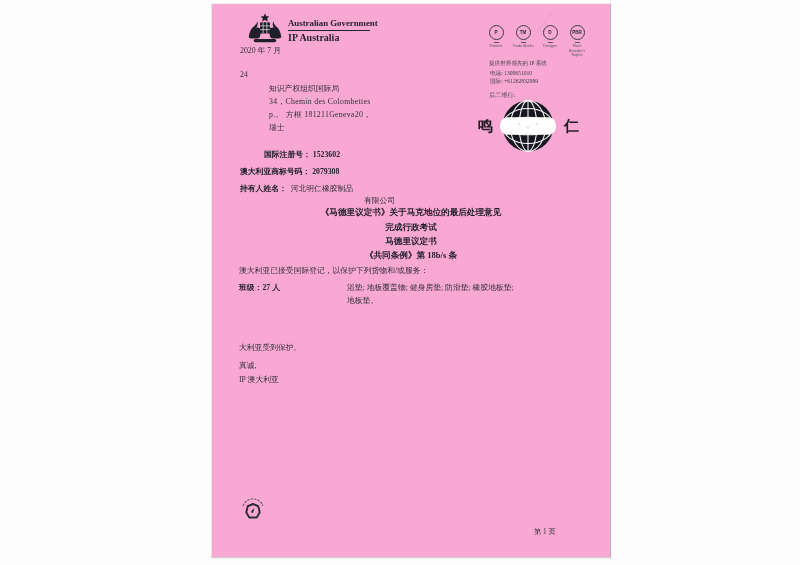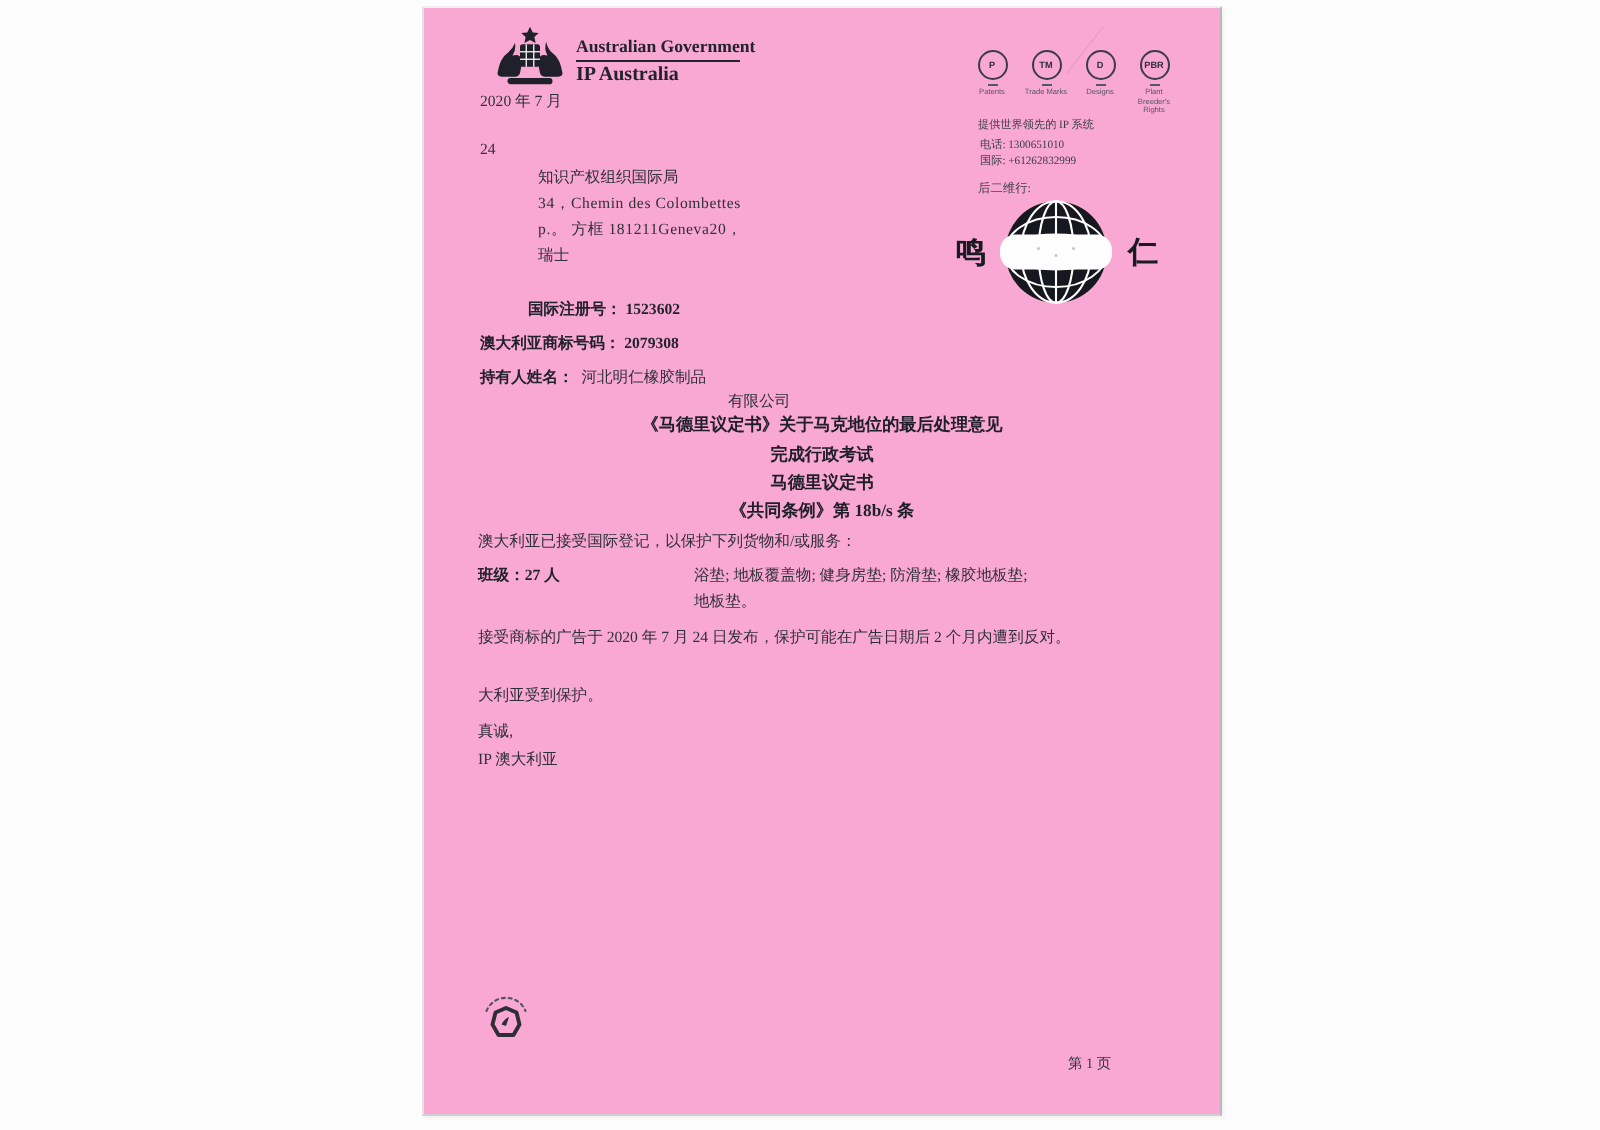--- a/index.html
+++ b/index.html
@@ -135,21 +135,20 @@
 
   <div class="t title-line center" style="top:203px;">《马德里议定书》关于马克地位的最后处理意见</div>
   <div class="t title-line center" style="top:218px;">完成行政考试</div>
   <div class="t title-line center" style="top:232px;">马德里议定书</div>
   <div class="t title-line center" style="top:246px;">《共同条例》第 18b/s 条</div>
 
   <div class="t" style="left:27px;top:262px;">澳大利亚已接受国际登记，以保护下列货物和/或服务：</div>
   <div class="t b" style="left:27px;top:279px;"><span>班级：</span><span>27 人</span></div>
   <div class="t" style="left:135px;top:279px;">浴垫; 地板覆盖物; 健身房垫; 防滑垫; 橡胶地板垫;</div>
   <div class="t" style="left:135px;top:292px;">地板垫。</div>
-  <div class="t" style="left:27px;top:310px;">接受商标的广告于 2020 年 7 月 24 日发布，保护可能在广告日期后 2 个月内遭到反对。</div>
   <div class="t" style="left:27px;top:339px;">大利亚受到保护。</div>
   <div class="t" style="left:27px;top:357px;">真诚,</div>
   <div class="t" style="left:27px;top:371px;">IP 澳大利亚</div>
 
   <div class="t" style="left:26px;top:490px;">
     <svg viewBox="0 0 40 42" width="30" height="32" aria-hidden="true">
       <path d="M7 15 A14 14 0 0 1 33 15" fill="none" stroke="#53535b" stroke-width="1.4" stroke-dasharray="2 2.6" stroke-linecap="round"></path>
       <polygon points="20,13 27,16 29,24 25,31 15,31 11,24 13,16" fill="none" stroke="#2e2e36" stroke-width="2.6" stroke-linejoin="round"></polygon>
       <path d="M17 24 q2 -4 5 -5 q-1 3 -2 6 z" fill="#2e2e36"></path>
     </svg>

